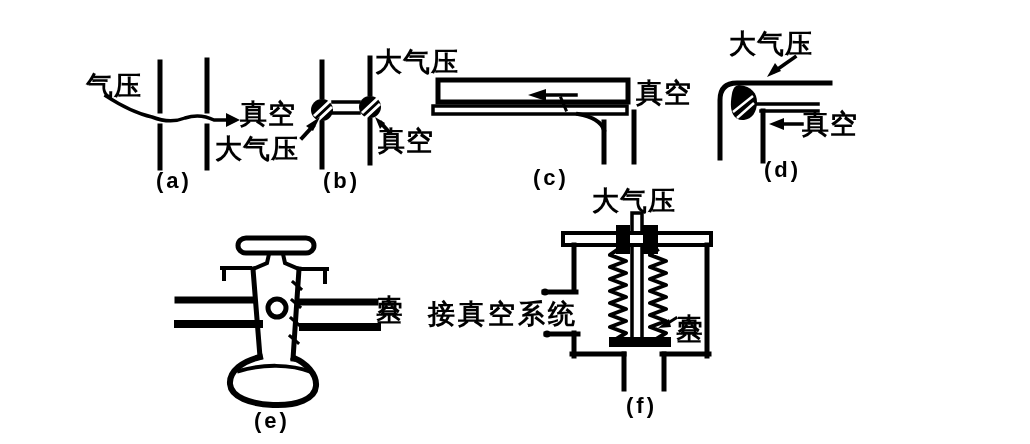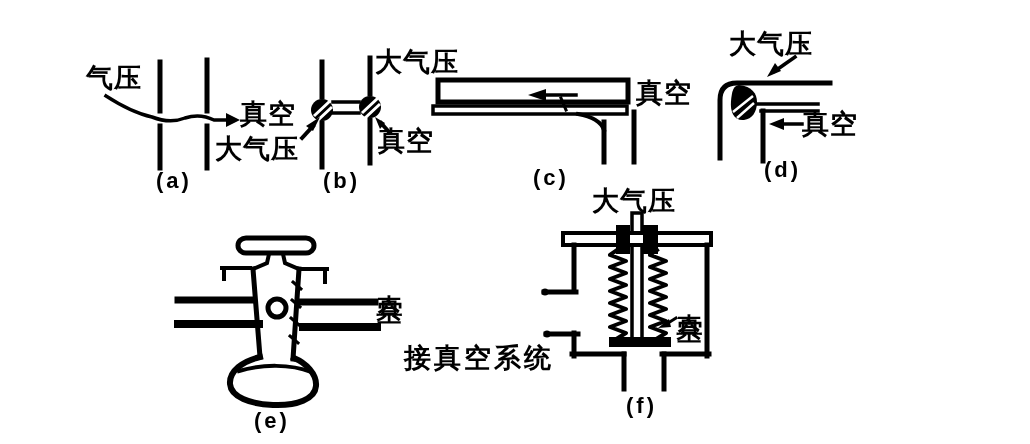--- a/index.html
+++ b/index.html
@@ -99,36 +99,36 @@
       <circle cx="547" cy="334" r="3.5" fill="#000"></circle>
       <path class="ink" stroke-width="4" stroke-linejoin="round" d="M617 250 L610 255 L626 261 L610 267 L626 273 L610 279 L626 285 L610 291 L626 297 L610 303 L626 309 L610 315 L626 321 L610 327 L626 333 L618 338"></path>
       <path class="ink" stroke-width="4" stroke-linejoin="round" d="M657 250 L650 255 L666 261 L650 267 L666 273 L650 279 L666 285 L650 291 L666 297 L650 303 L666 309 L650 315 L666 321 L650 327 L666 333 L658 338"></path>
       <rect x="609" y="337" width="62" height="10" fill="#000"></rect>
       <path class="ink" stroke-width="5" d="M624 354 V389 M664 354 V389"></path>
       <path class="ink" stroke-width="3" d="M676 318 L665 325"></path>
       <polygon points="658,328 669,319 671,327" fill="#000"></polygon>
     </g>
   </svg>
 
-  <div class="lbl" style="left:86px;top:65px;">气压</div>
+  <div class="lbl" style="left:86px;top:73px;">气压</div>
   <div class="lbl" style="left:240px;top:101px;">真空</div>
   <div class="lbl" style="left:215px;top:136px;">大气压</div>
 
   <div class="lbl" style="left:375px;top:49px;">大气压</div>
   <div class="lbl" style="left:378px;top:128px;">真空</div>
 
   <div class="lbl" style="left:636px;top:80px;">真空</div>
 
   <div class="lbl" style="left:729px;top:31px;">大气压</div>
   <div class="lbl" style="left:802px;top:111px;">真空</div>
 
   <div class="vlbl" style="left:377px;top:274px;">真空</div>
 
   <div class="lbl" style="left:592px;top:188px;">大气压</div>
-  <div class="lbl" style="left:404px;top:301px;letter-spacing:3px;margin-top:44px;">接真空系统</div>
+  <div class="lbl" style="left:428px;top:301px;letter-spacing:3px;">接真空系统</div>
   <div class="vlbl" style="left:677px;top:293px;">真空</div>
 
   <div class="cap" style="left:156px;top:170px;">(a)</div>
   <div class="cap" style="left:323px;top:170px;">(b)</div>
   <div class="cap" style="left:533px;top:167px;">(c)</div>
   <div class="cap" style="left:764px;top:159px;">(d)</div>
   <div class="cap" style="left:254px;top:410px;">(e)</div>
   <div class="cap" style="left:626px;top:395px;">(f)</div>
 
 </div>

